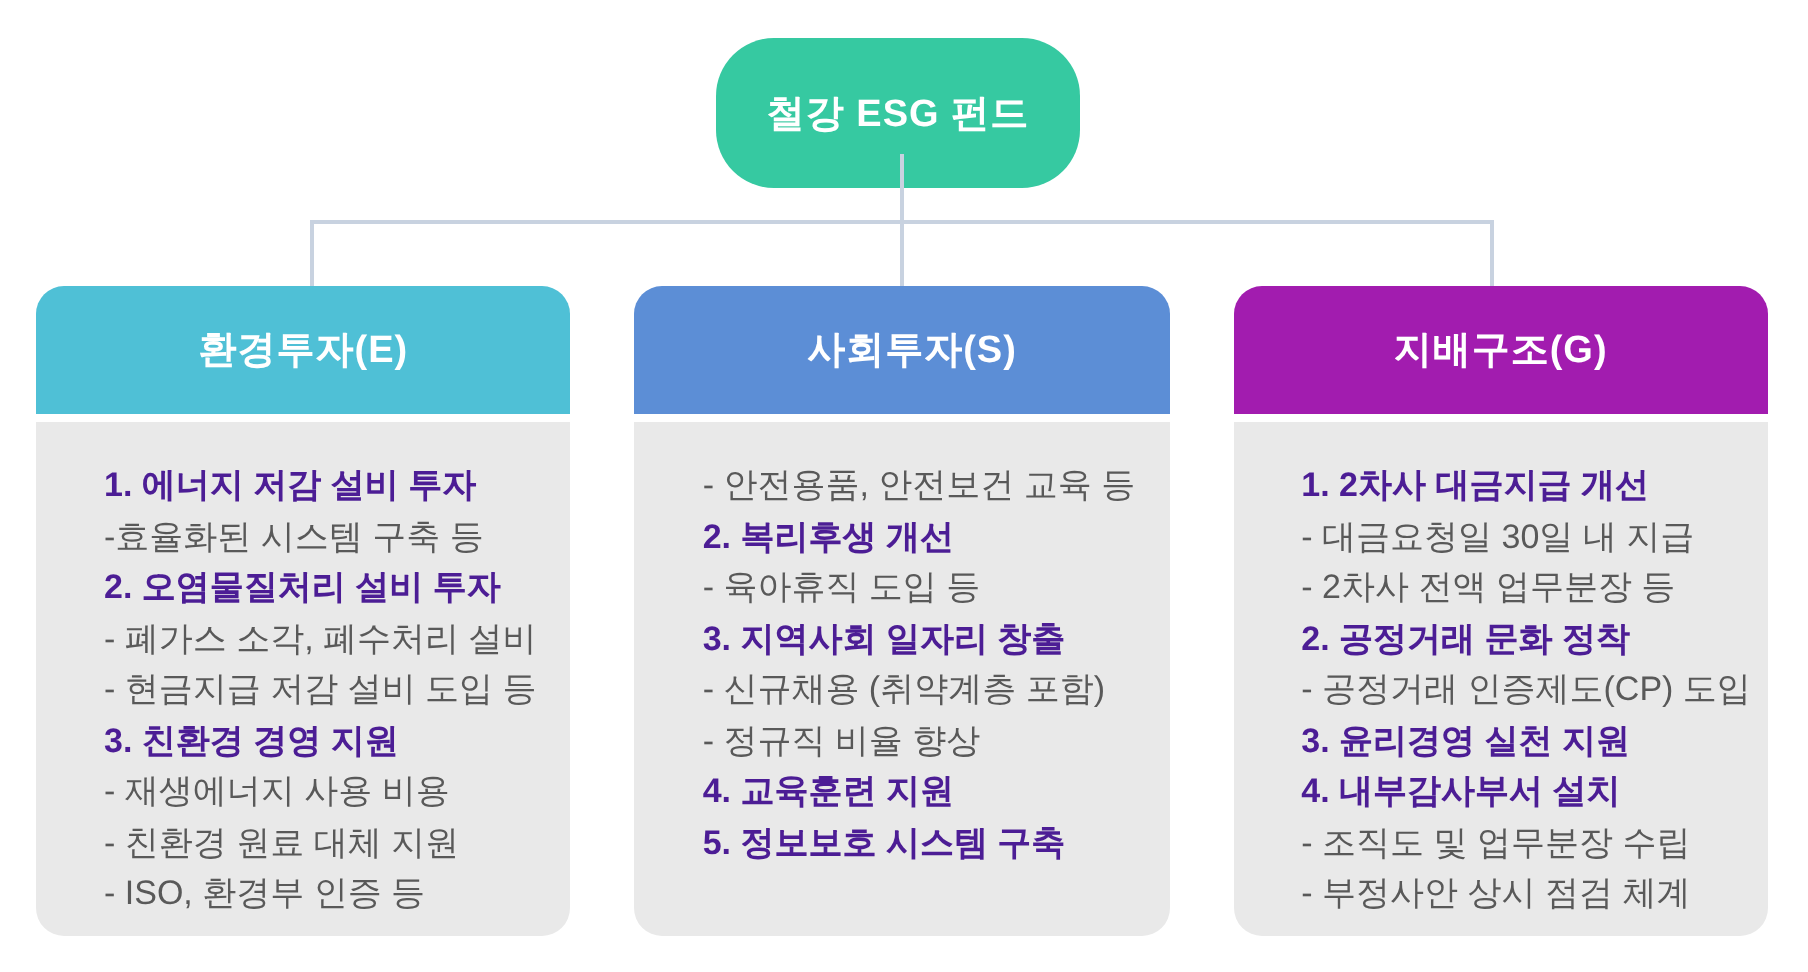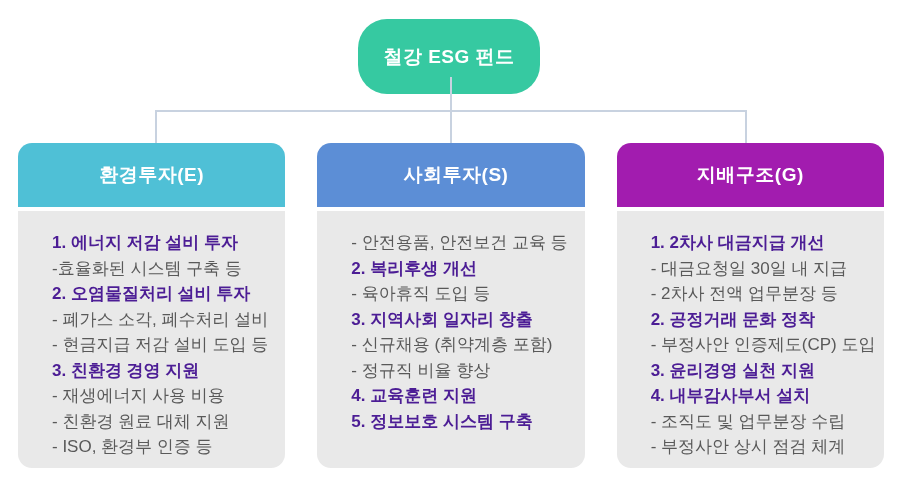--- a/index.html
+++ b/index.html
@@ -114,21 +114,21 @@
 
   <div class="column">
     <div class="col-header" style="background: #a21caf;">
       <span>지배구조(G)</span>
     </div>
     <div class="col-body">
         <div class="line bold">1. 2차사 대금지급 개선</div>
         <div class="line">- 대금요청일 30일 내 지급</div>
         <div class="line">- 2차사 전액 업무분장 등</div>
         <div class="line bold">2. 공정거래 문화 정착</div>
-        <div class="line">- 부정사안 인증제도(CP) 도입</div>
+        <div class="line">- 공정거래 인증제도(CP) 도입</div>
         <div class="line bold">3. 윤리경영 실천 지원</div>
         <div class="line bold">4. 내부감사부서 설치</div>
         <div class="line">- 조직도 및 업무분장 수립</div>
         <div class="line">- 부정사안 상시 점검 체계</div>
       </div>
   </div>
 
 </div>
 
 </body></html>

